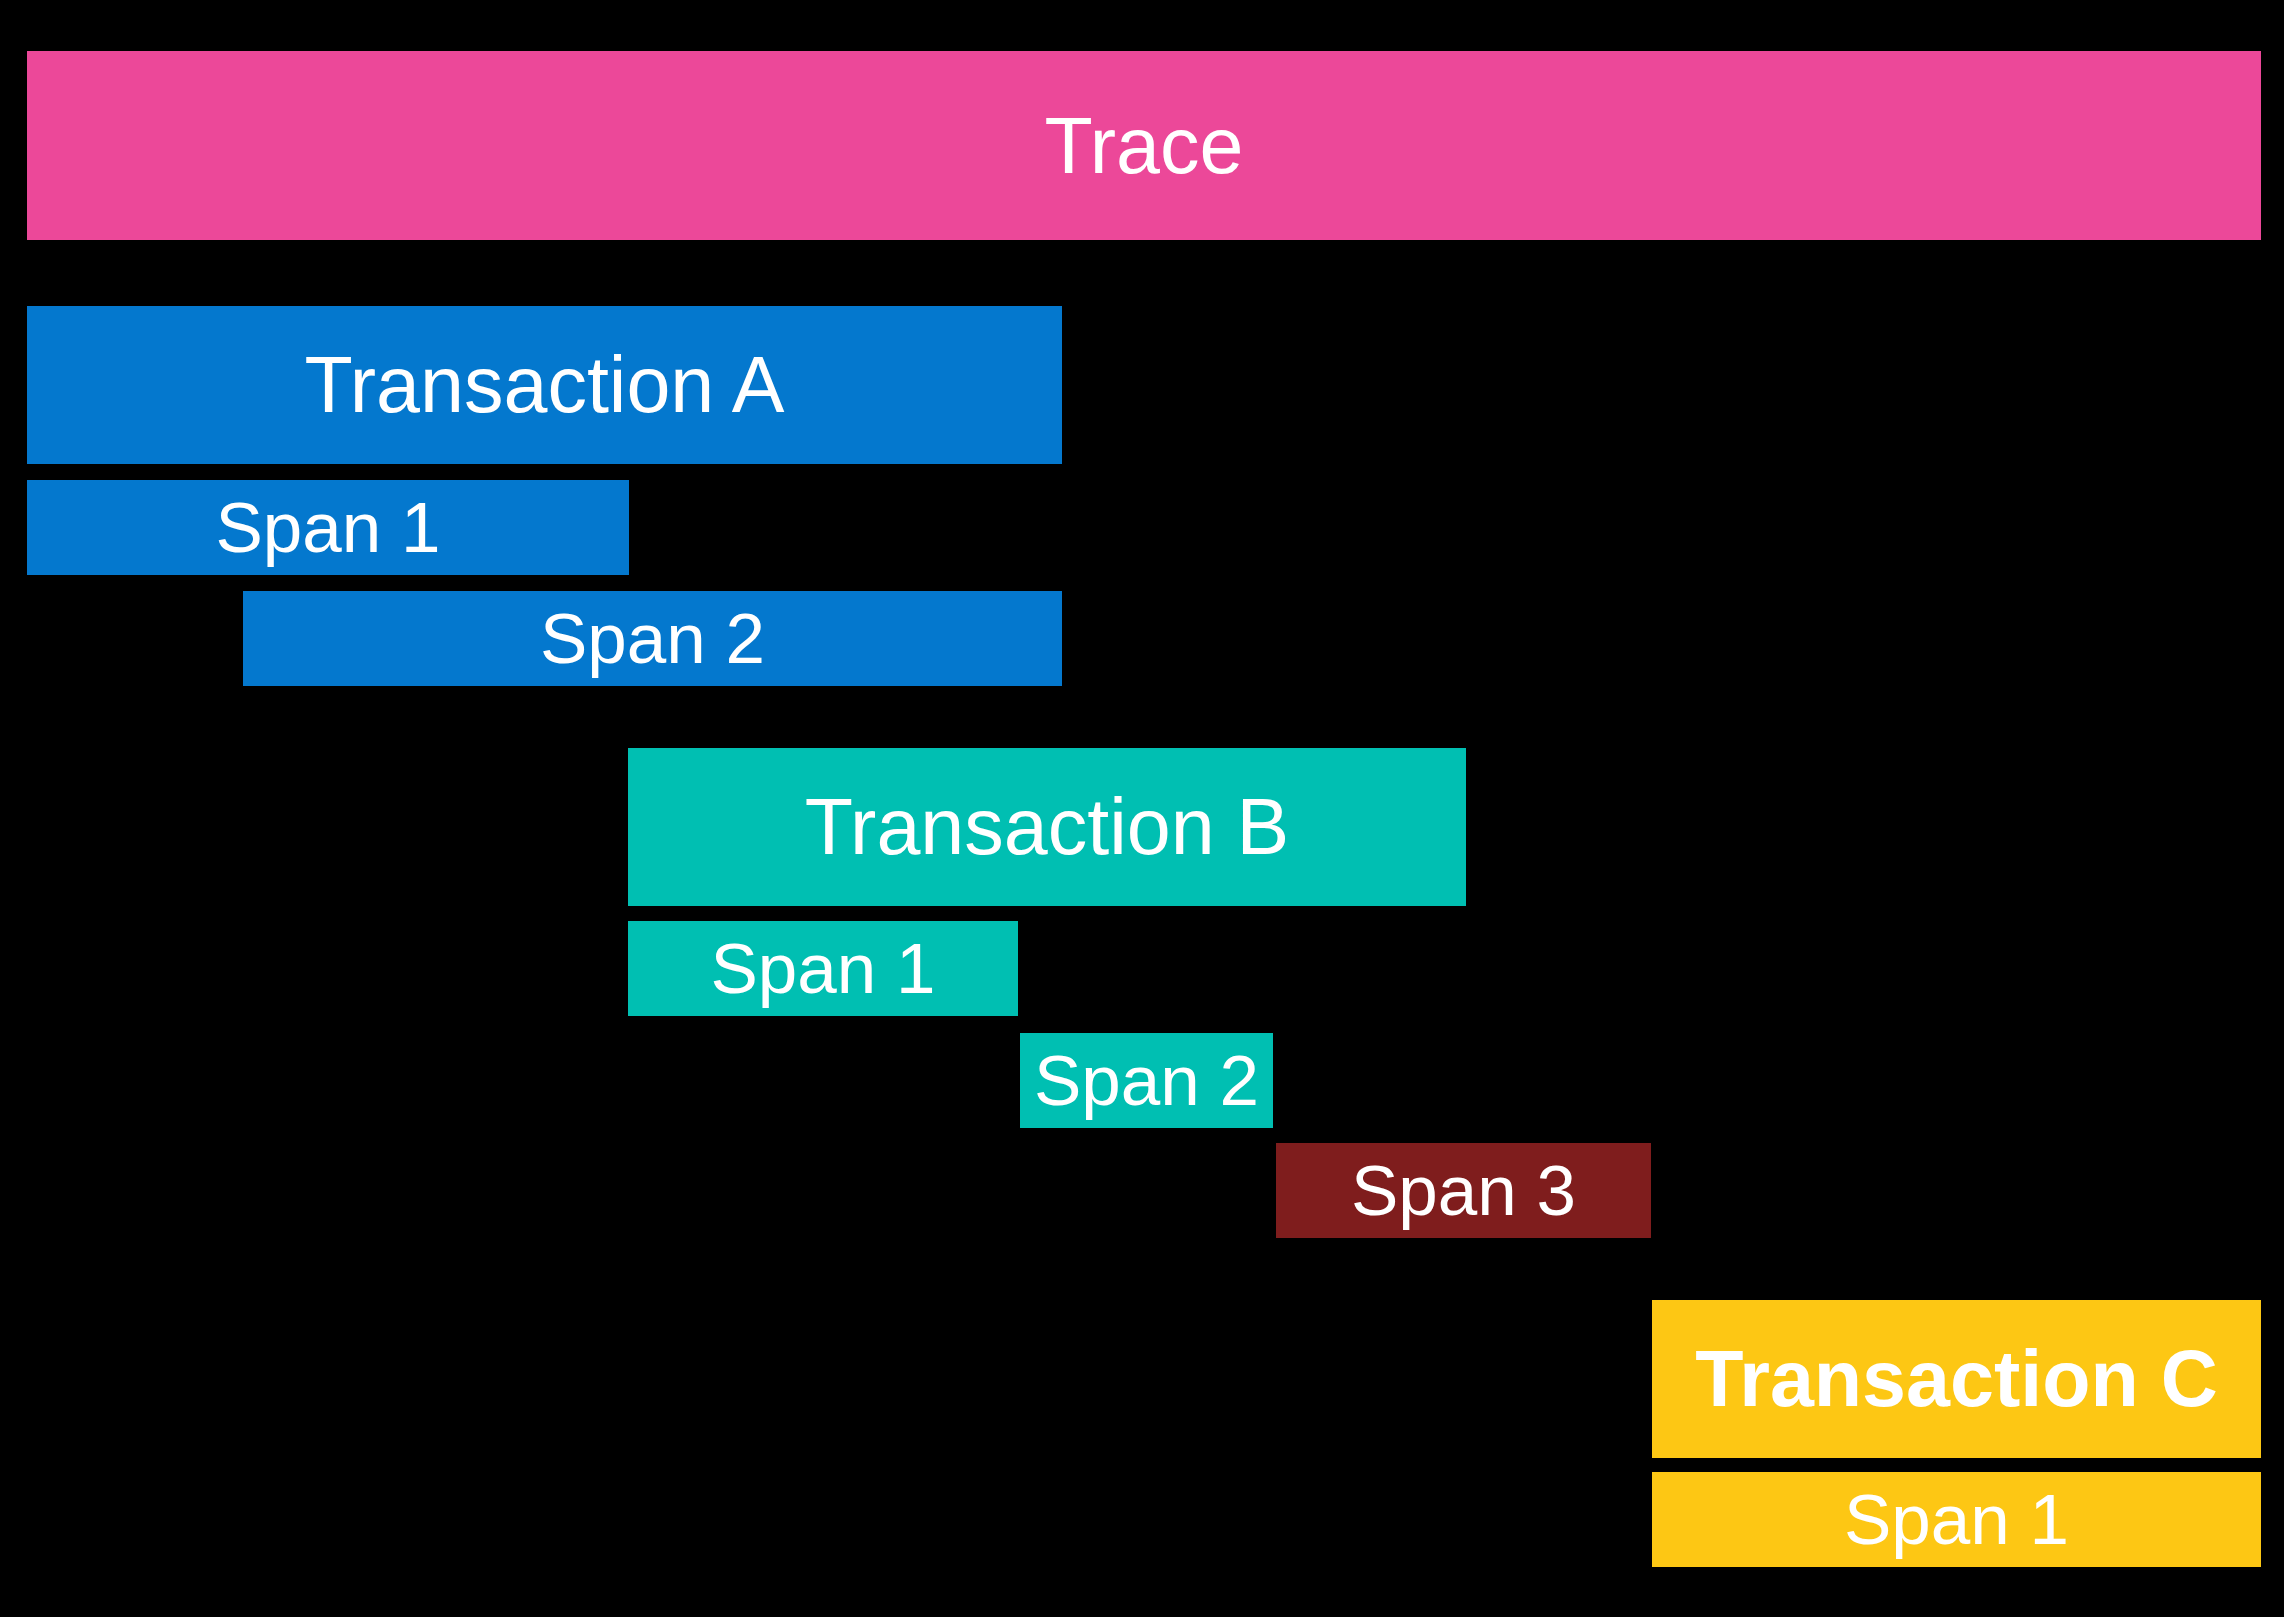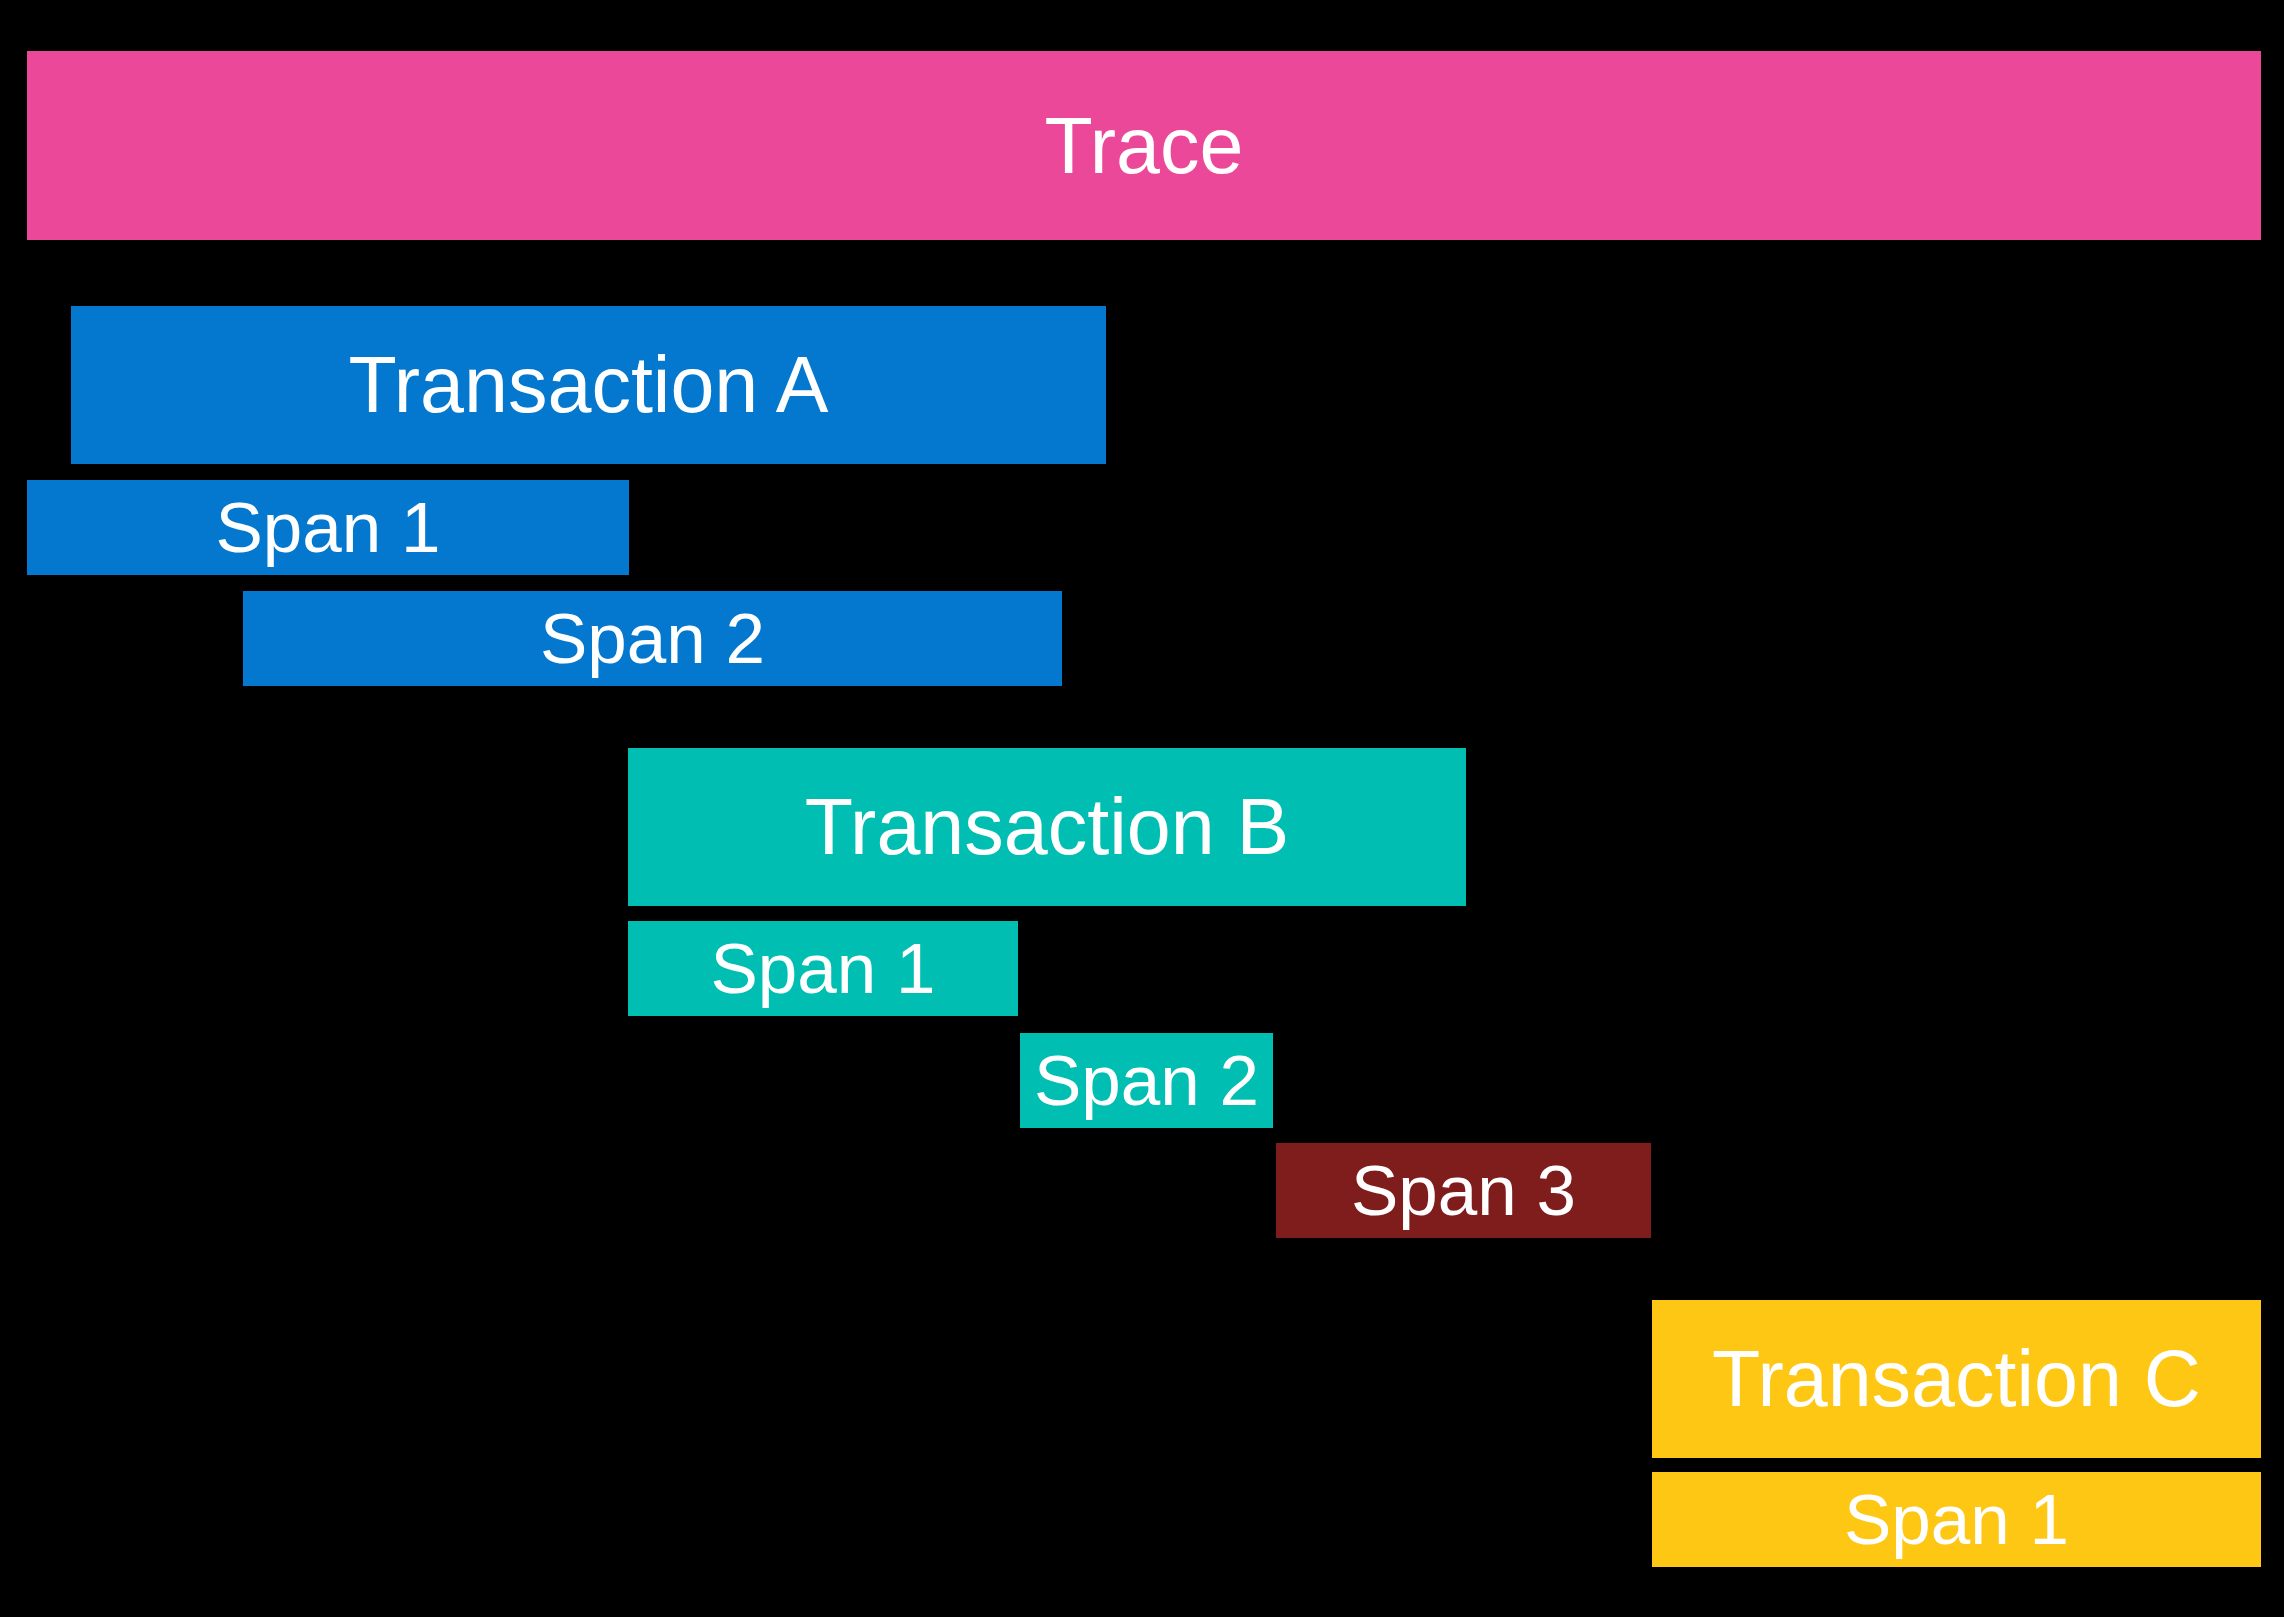--- a/index.html
+++ b/index.html
@@ -28,41 +28,41 @@
   .bar--transaction { font-size: 79px; }
   .bar--span        { font-size: 71px; }
 </style>
 </head>
 <body>
 
 <div class="canvas">
     <div class="bar bar--title" style="left: 27px; top: 51px; width: 2234px; height: 189px; background: #ec4899; color: rgb(255, 255, 255);">
       <span>Trace</span>
     </div>
-    <div class="bar bar--transaction" style="left: 27px; top: 306px; width: 1035px; height: 158px; background: rgb(4, 120, 206); color: rgb(255, 255, 255); margin-left: 44px;">
+    <div class="bar bar--transaction" style="left: 27px; top: 306px; width: 1035px; height: 158px; background: rgb(4, 120, 206); color: rgb(255, 255, 255);">
       <span>Transaction A</span>
     </div>
     <div class="bar bar--span" style="left: 27px; top: 480px; width: 602px; height: 95px; background: rgb(4, 120, 206); color: rgb(255, 255, 255);">
       <span>Span 1</span>
     </div>
     <div class="bar bar--span" style="left: 243px; top: 591px; width: 819px; height: 95px; background: rgb(4, 120, 206); color: rgb(255, 255, 255);">
       <span>Span 2</span>
     </div>
     <div class="bar bar--transaction" style="left: 628px; top: 748px; width: 838px; height: 158px; background: rgb(0, 191, 178); color: rgb(255, 255, 255);">
       <span>Transaction B</span>
     </div>
     <div class="bar bar--span" style="left: 628px; top: 921px; width: 390px; height: 95px; background: rgb(0, 191, 178); color: rgb(255, 255, 255);">
       <span>Span 1</span>
     </div>
     <div class="bar bar--span" style="left: 1020px; top: 1033px; width: 253px; height: 95px; background: rgb(0, 191, 178); color: rgb(255, 255, 255);">
       <span>Span 2</span>
     </div>
     <div class="bar bar--span" style="left: 1276px; top: 1143px; width: 375px; height: 95px; background: #7f1d1d; color: rgb(255, 255, 255);">
       <span>Span 3</span>
     </div>
-    <div class="bar bar--transaction" style="left: 1652px; top: 1300px; width: 609px; height: 158px; background: rgb(253, 199, 20); color: rgb(255, 255, 255);">
+    <div class="bar bar--transaction" style="left: 1652px; top: 1300px; width: 609px; height: 158px; background: rgb(253, 199, 20); color: rgb(255, 255, 255); font-weight: bold;">
       <span>Transaction C</span>
     </div>
     <div class="bar bar--span" style="left: 1652px; top: 1472px; width: 609px; height: 95px; background: rgb(253, 199, 20); color: rgb(255, 255, 255);">
       <span>Span 1</span>
     </div>
   </div>
 
 
 </body></html>

